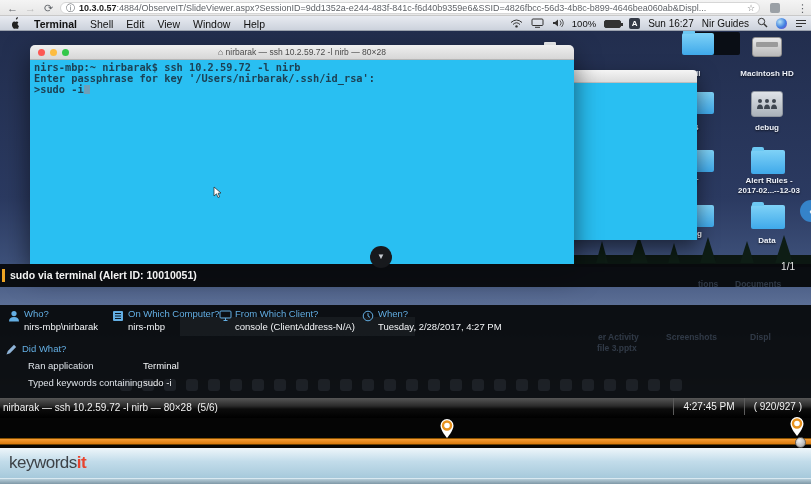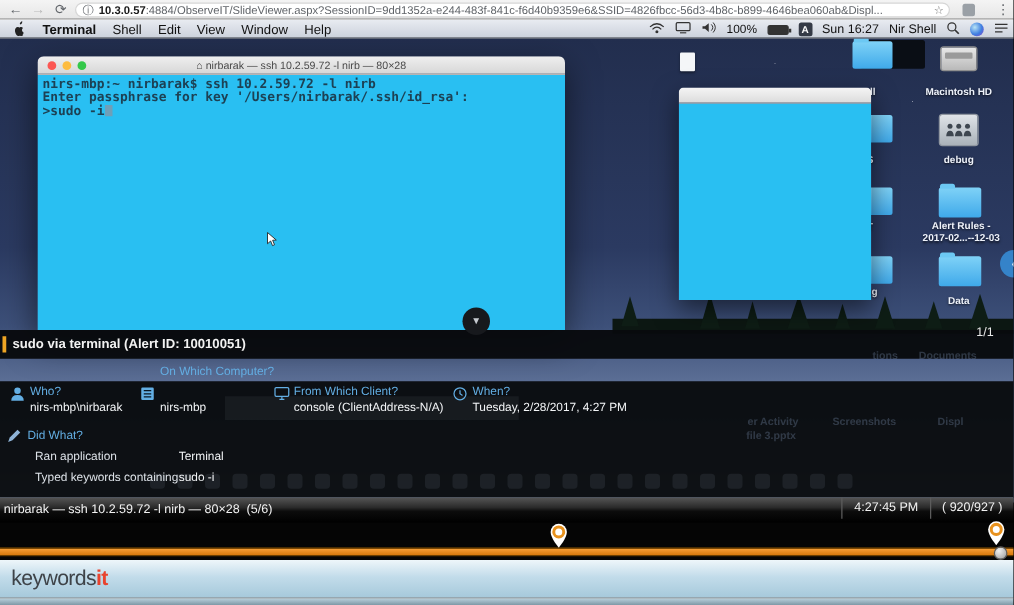--- a/index.html
+++ b/index.html
@@ -59,21 +59,21 @@
     border:1px solid #8f8f8f}
   .drive::before{content:'';position:absolute;left:3px;top:4px;right:3px;height:5px;background:#9a9a9a;border-radius:1px}
   .sharedrive{width:32px;height:26px;background:linear-gradient(#dfe3e8,#aab2ba);border-radius:3px;
     border:1px solid #8f96a0;display:flex;align-items:center;justify-content:center}
 
   
   .win2{position:absolute;left:543px;top:39px;width:154px;height:170px;border-radius:4px 4px 0 0;
     box-shadow:0 8px 20px rgba(0,0,0,.5);overflow:hidden}
   .win2 .tb{height:13px;background:linear-gradient(#f5f5f5,#dcdcdc);border-bottom:1px solid #bfbfbf}
   .win2 .body{height:157px;background:#29bff2}
-  .term{position:absolute;left:30px;top:14px;width:422px;height:219px;border-radius:5px 5px 0 0;
+  .term{position:absolute;left:30px;top:14px;width:544px;height:219px;border-radius:5px 5px 0 0;
     box-shadow:0 10px 26px rgba(0,0,0,.55);overflow:hidden}
   .term-tb{height:15px;background:linear-gradient(#efefef,#d7d7d7);border-bottom:1px solid #b5b5b5;position:relative}
   .tl{position:absolute;top:4px;width:7px;height:7px;border-radius:50%}
   .term-title{position:absolute;left:0;right:0;top:2px;text-align:center;font-size:8.5px;color:#4a4a4a;white-space:pre}
   .term-body{height:204px;background:#29bff2;padding:2px 0 0 4px}
   .tline{font-family:"DejaVu Sans Mono",monospace;font-size:10.3px;line-height:11px;font-weight:bold;
     color:#1d4154;white-space:pre}
   .cursor{display:inline-block;width:6px;height:9px;background:#6f9fb8;vertical-align:-1px}
   .doc-ic{position:absolute;left:544px;top:11px;width:12px;height:15px;background:#f4f6f8;border-radius:1px;
     box-shadow:0 1px 2px rgba(0,0,0,.4)}
@@ -164,21 +164,21 @@
             <path d="M4 9.3 H9" stroke="#333"></path>
           </svg></span>
       <span><svg width="12" height="10">
             <path d="M1 4 H3 L6 1.5 V8.5 L3 6 H1 Z" fill="#333"></path>
             <path d="M8 2.5 Q10.5 5 8 7.5 M9.5 1 Q13 5 9.5 9" stroke="#333" fill="none" stroke-width=".8"></path>
           </svg></span>
       <span class="mi">100%</span>
       <span class="battery"></span>
       <span class="inputbadge">A</span>
       <span class="mi" style="font-size:10px">Sun 16:27</span>
-      <span class="mi" style="font-size:10px">Nir Shell</span>
+      <span class="mi" style="font-size:10px">Nir Guides</span>
       <span><svg width="11" height="11">
             <circle cx="4.5" cy="4.5" r="3.2" stroke="#333" fill="none"></circle>
             <path d="M7 7 L10 10" stroke="#333" stroke-width="1.4"></path>
           </svg></span>
       <span class="siri"></span>
       <span><svg width="12" height="10">
             <path d="M1 2.5h10M1 5.5h10M1 8.5h6" stroke="#333"></path>
           </svg></span>
     </div>
   </div>
@@ -270,21 +270,21 @@
         <circle cx="6" cy="3.6" r="2.6" fill="#63aee3"></circle>
         <path d="M1 11.5 Q1 7 6 7 Q11 7 11 11.5Z" fill="#63aee3"></path>
       </svg></span>
   <span class="flabel" style="left:24px;top:308px">Who?</span>
   <span class="fvalue" style="left:24px;top:321px">nirs-mbp\nirbarak</span>
 
   <span class="ficon" style="left:112px;top:308px"><svg width="12" height="12">
         <rect x="1" y="1" width="10" height="10" rx="1" fill="#63aee3"></rect>
         <path d="M3 3.5h6M3 6h6M3 8.5h6" stroke="#0a1622"></path>
       </svg></span>
-  <span class="flabel" style="left:128px;top:292px">On Which Computer?</span>
+  <span class="flabel" style="left:128px;top:308px">On Which Computer?</span>
   <span class="fvalue" style="left:128px;top:321px">nirs-mbp</span>
 
   <span class="ficon" style="left:219px;top:308px"><svg width="13" height="12">
         <rect x="1" y="1" width="11" height="7" rx="1" fill="none" stroke="#63aee3"></rect>
         <path d="M4.5 10.5h4M6.5 8v2.5" stroke="#63aee3"></path>
       </svg></span>
   <span class="flabel" style="left:235px;top:308px">From Which Client?</span>
   <span class="fvalue" style="left:235px;top:321px">console (ClientAddress-N/A)</span>
 
   <span class="ficon" style="left:362px;top:308px"><svg width="12" height="12">

